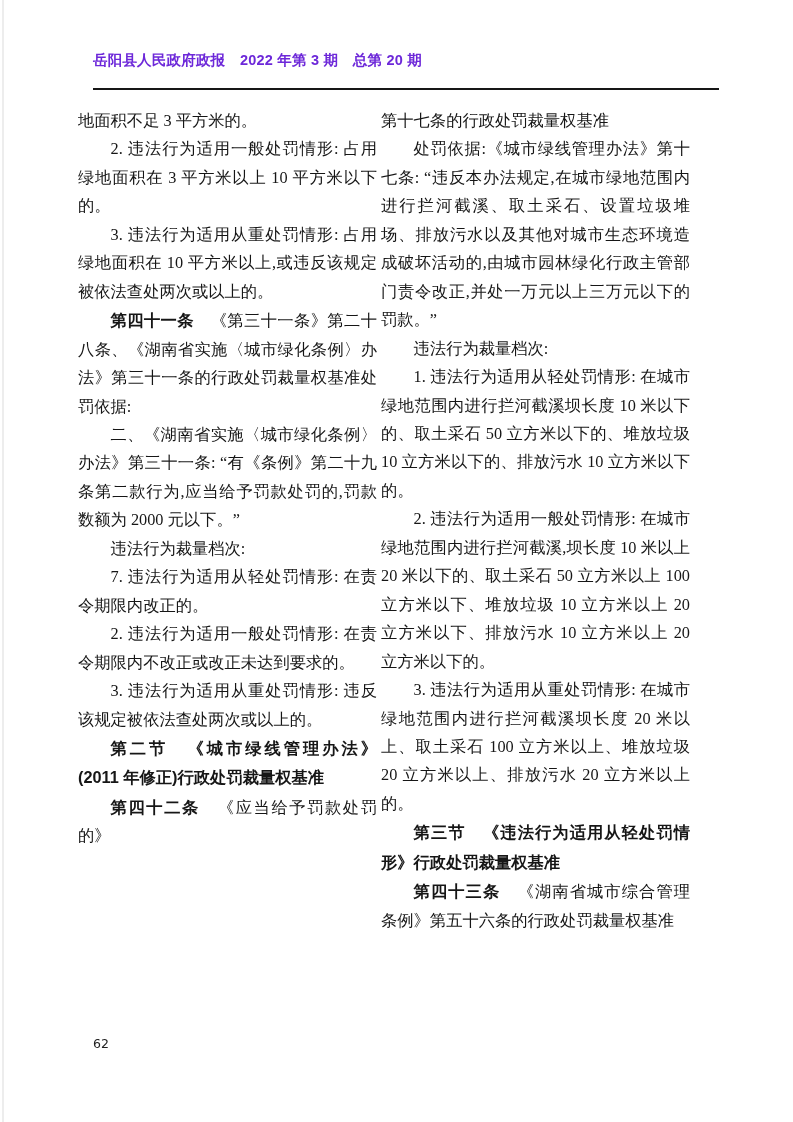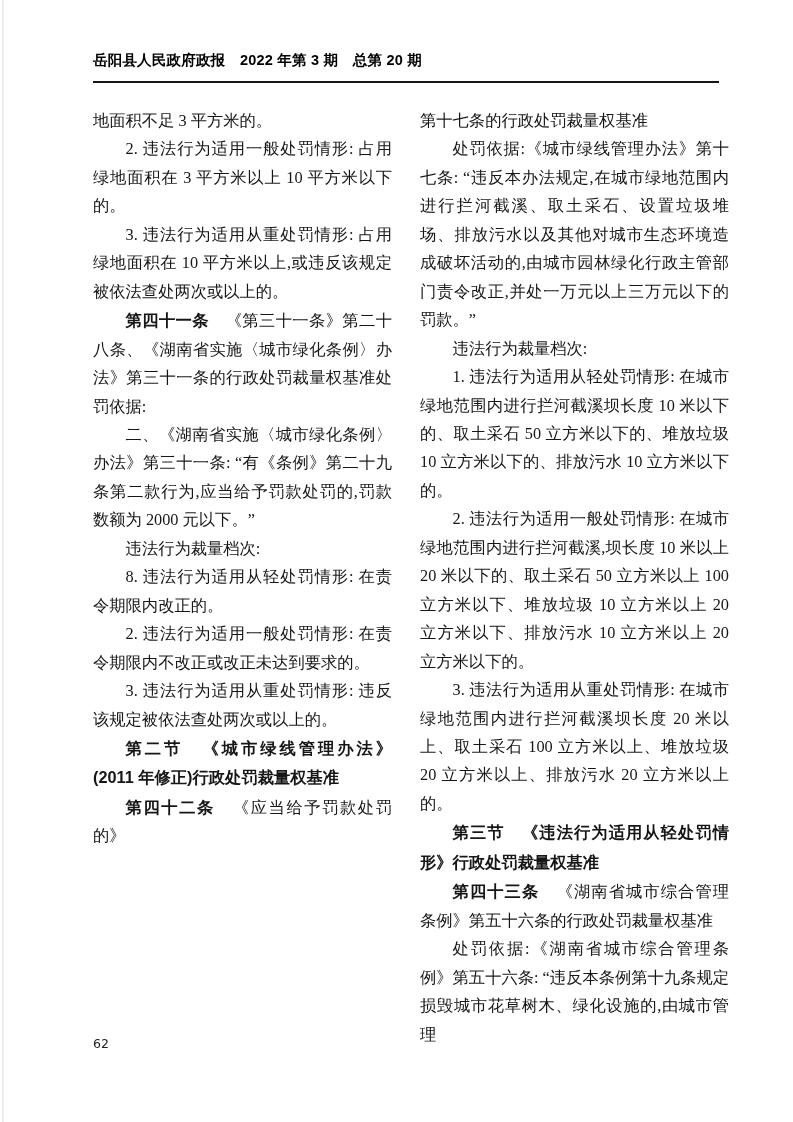--- a/index.html
+++ b/index.html
@@ -18,32 +18,32 @@
   
   .scan-edge {
     position: absolute; left: 2px; top: 0;
     width: 2px; height: 1122px;
     background: #ededed;
   }
   .header {
     position: absolute; left: 93px; top: 51px;
     width: 626px;
     border-bottom: 2px solid #161616;
-    padding-bottom: 11px;
+    padding-bottom: 18px;
     font-family: "Liberation Sans", "DejaVu Sans", sans-serif;
     font-weight: bold;
     font-size: 14.5px;
     letter-spacing: 0.2px;
-    color: #000000;
+    color: #6d28d9;
     white-space: nowrap;
   }
   .columns {
-    position: absolute; left: 93px; top: 107px;
+    position: absolute; left: 78px; top: 107px;
     width: 626px;
-    display: flex; gap: 28px;
+    display: flex; gap: 4px;
   }
   .col { flex: none; }
   .col-left  { width: 299px; }
   .col-right { width: 309px; }
   .para {
     margin: 0;
     font-size: 16.3px;
     line-height: 28.45px;
     text-align: justify;
     color: #161616;
@@ -73,35 +73,34 @@
   </div>
 
   <div class="columns">
     <div class="col col-left">
         <p class="para"><span class="run">地面积不足 3 平方米的。</span></p>
         <p class="para indent"><span class="run">2. 违法行为适用一般处罚情形: 占用绿地面积在 3 平方米以上 10 平方米以下的。</span></p>
         <p class="para indent"><span class="run">3. 违法行为适用从重处罚情形: 占用绿地面积在 10 平方米以上,或违反该规定被依法查处两次或以上的。</span></p>
         <p class="para indent"><span class="run bold">第四十一条</span><span class="run">　《第三十一条》第二十八条、《湖南省实施〈城市绿化条例〉办法》第三十一条的行政处罚裁量权基准处罚依据:</span></p>
         <p class="para indent"><span class="run">二、《湖南省实施〈城市绿化条例〉办法》第三十一条: “有《条例》第二十九条第二款行为,应当给予罚款处罚的,罚款数额为 2000 元以下。”</span></p>
         <p class="para indent"><span class="run">违法行为裁量档次:</span></p>
-        <p class="para indent"><span class="run">8. 违法行为适用从轻处罚情形: 在责令期限内改正的。</span></p>
+        <p class="para indent"><span class="run">7. 违法行为适用从轻处罚情形: 在责令期限内改正的。</span></p>
         <p class="para indent"><span class="run">2. 违法行为适用一般处罚情形: 在责令期限内不改正或改正未达到要求的。</span></p>
         <p class="para indent"><span class="run">3. 违法行为适用从重处罚情形: 违反该规定被依法查处两次或以上的。</span></p>
         <p class="para indent"><span class="run bold">第二节　《城市绿线管理办法》(2011 年修正)行政处罚裁量权基准</span></p>
         <p class="para indent"><span class="run bold">第四十二条</span><span class="run">　《应当给予罚款处罚的》</span></p>
       </div>
     <div class="col col-right">
         <p class="para"><span class="run">第十七条的行政处罚裁量权基准</span></p>
         <p class="para indent"><span class="run">处罚依据:《城市绿线管理办法》第十七条: “违反本办法规定,在城市绿地范围内进行拦河截溪、取土采石、设置垃圾堆场、排放污水以及其他对城市生态环境造成破坏活动的,由城市园林绿化行政主管部门责令改正,并处一万元以上三万元以下的罚款。”</span></p>
         <p class="para indent"><span class="run">违法行为裁量档次:</span></p>
         <p class="para indent"><span class="run">1. 违法行为适用从轻处罚情形: 在城市绿地范围内进行拦河截溪坝长度 10 米以下的、取土采石 50 立方米以下的、堆放垃圾 10 立方米以下的、排放污水 10 立方米以下的。</span></p>
         <p class="para indent"><span class="run">2. 违法行为适用一般处罚情形: 在城市绿地范围内进行拦河截溪,坝长度 10 米以上 20 米以下的、取土采石 50 立方米以上 100 立方米以下、堆放垃圾 10 立方米以上 20 立方米以下、排放污水 10 立方米以上 20 立方米以下的。</span></p>
         <p class="para indent"><span class="run">3. 违法行为适用从重处罚情形: 在城市绿地范围内进行拦河截溪坝长度 20 米以上、取土采石 100 立方米以上、堆放垃圾 20 立方米以上、排放污水 20 立方米以上的。</span></p>
         <p class="para indent"><span class="run bold">第三节　《违法行为适用从轻处罚情形》行政处罚裁量权基准</span></p>
         <p class="para indent"><span class="run bold">第四十三条</span><span class="run">　《湖南省城市综合管理条例》第五十六条的行政处罚裁量权基准</span></p>
-        <p class="para indent"><span class="run">处罚依据:《湖南省城市综合管理条例》第五十六条: “违反本条例第十九条规定损毁城市花草树木、绿化设施的,由城市管理</span></p>
       </div>
   </div>
 
   <div class="footer">
     <span>62</span>
   </div>
 </div>
 
 </body></html>

